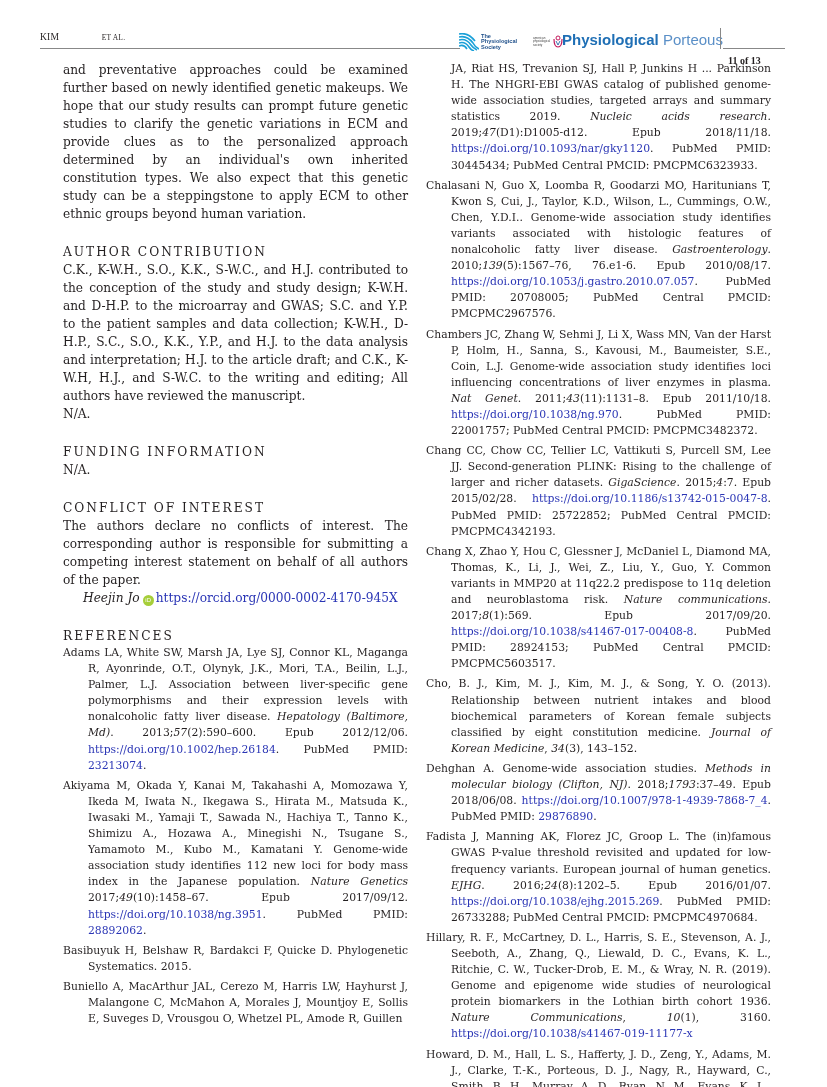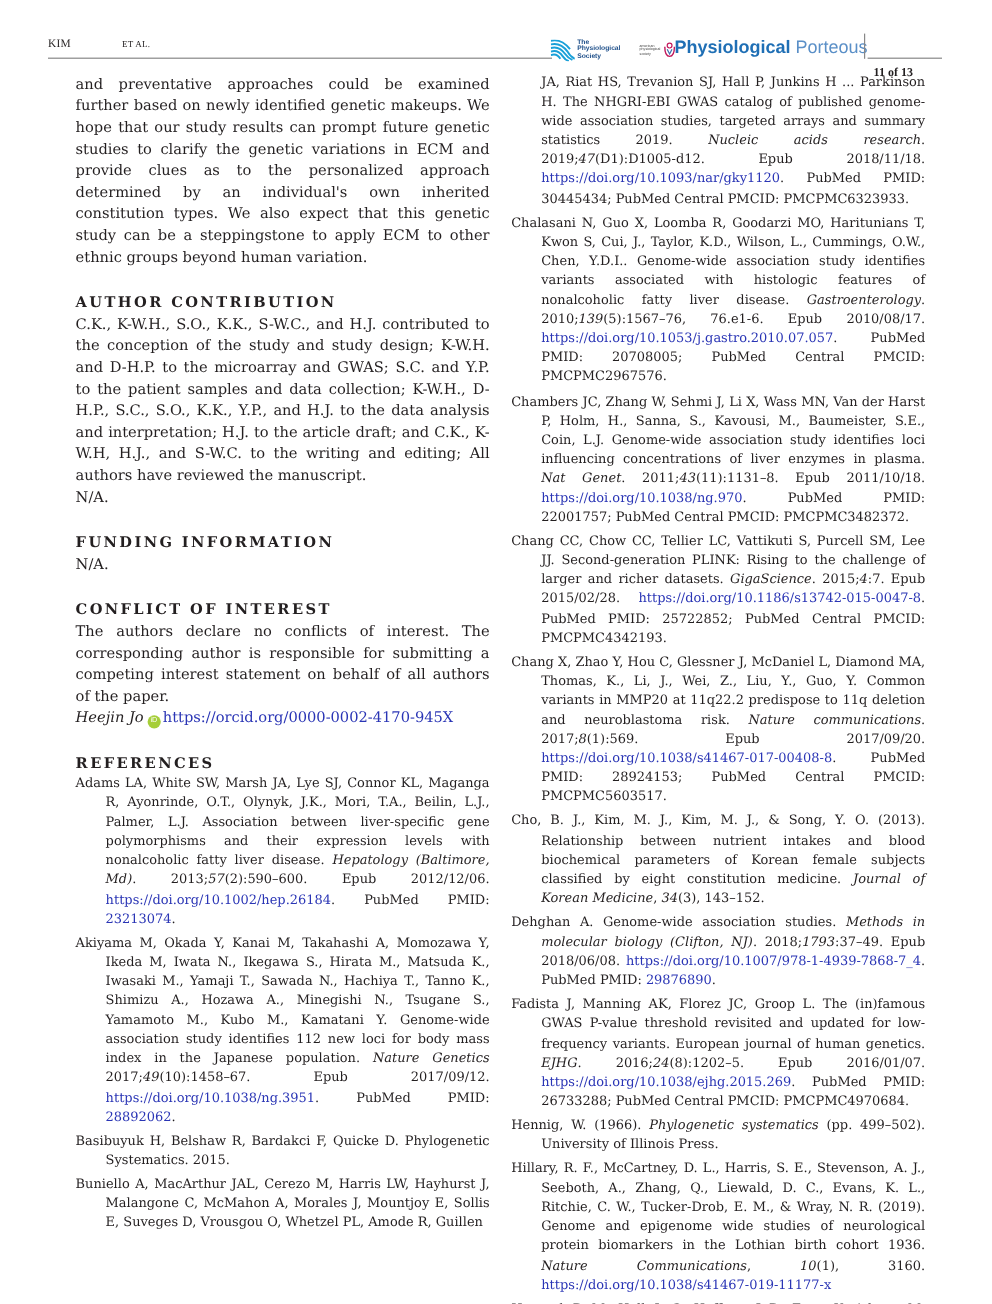--- a/index.html
+++ b/index.html
@@ -53,26 +53,26 @@
 
     .col {
       position: absolute; top: 0; width: 345px;
       font-size: 12.2px; line-height: 18px; text-align: justify;
     }
     .col-left { left: 63px; top: 61px; }
     .col-right { left: 426px; top: 61px; }
 
     .para { margin: 0; hyphens: auto; }
     .section-heading {
-      font-weight: bold; font-size: 12.2px; letter-spacing: 2px;
+      font-weight: normal; font-size: 12.2px; letter-spacing: 2px;
       margin: 20px 0 0 0; line-height: 18px; text-transform: uppercase;
     }
     .section-body { margin: 0; }
     .orcid-line { margin: 0; }
-    .orcid-name { font-style: italic; }
+    .orcid-name { font-style: italic; margin-left: 20px; }
     .orcid-icon {
       display: inline-block; width: 11px; height: 11px; border-radius: 50%;
       background: #a6ce39; color: #fff; font-family: "Liberation Sans", sans-serif;
       font-size: 6px; line-height: 11px; text-align: center; vertical-align: 0px; margin: 0 2px 0 3px;
     }
     a, .link { color: #1a0dab; text-decoration: none; color: #2a35b5; }
 
     .refs { font-size: 10.8px; line-height: 16.1px; }
     .ref {
       padding-left: 25px; text-indent: -25px; margin: 0 0 4px 0; text-align: justify;
@@ -157,17 +157,16 @@
 <div class="col col-right">
   <div class="refs refs-right" id="refs-right">
       <p class="ref"><span>JA, Riat HS, Trevanion SJ, Hall P, Junkins H ... Parkinson H. The NHGRI-EBI GWAS catalog of published genome-wide association studies, targeted arrays and summary statistics 2019. </span><i>Nucleic acids research</i><span>. 2019;</span><i>47</i><span>(D1):D1005-d12. Epub 2018/11/18. </span><span class="link">https://doi.org/10.1093/nar/gky1120</span><span>. PubMed PMID: 30445434; PubMed Central PMCID: PMCPMC6323933.</span></p>
       <p class="ref"><span>Chalasani N, Guo X, Loomba R, Goodarzi MO, Haritunians T, Kwon S, Cui, J., Taylor, K.D., Wilson, L., Cummings, O.W., Chen, Y.D.I.. Genome-wide association study identifies variants associated with histologic features of nonalcoholic fatty liver disease. </span><i>Gastroenterology</i><span>. 2010;</span><i>139</i><span>(5):1567–76, 76.e1-6. Epub 2010/08/17. </span><span class="link">https://doi.org/10.1053/j.gastro.2010.07.057</span><span>. PubMed PMID: 20708005; PubMed Central PMCID: PMCPMC2967576.</span></p>
       <p class="ref"><span>Chambers JC, Zhang W, Sehmi J, Li X, Wass MN, Van der Harst P, Holm, H., Sanna, S., Kavousi, M., Baumeister, S.E., Coin, L.J. Genome-wide association study identifies loci influencing concentrations of liver enzymes in plasma. </span><i>Nat Genet</i><span>. 2011;</span><i>43</i><span>(11):1131–8. Epub 2011/10/18. </span><span class="link">https://doi.org/10.1038/ng.970</span><span>. PubMed PMID: 22001757; PubMed Central PMCID: PMCPMC3482372.</span></p>
       <p class="ref"><span>Chang CC, Chow CC, Tellier LC, Vattikuti S, Purcell SM, Lee JJ. Second-generation PLINK: Rising to the challenge of larger and richer datasets. </span><i>GigaScience</i><span>. 2015;</span><i>4</i><span>:7. Epub 2015/02/28. </span><span class="link">https://doi.org/10.1186/s13742-015-0047-8</span><span>. PubMed PMID: 25722852; PubMed Central PMCID: PMCPMC4342193.</span></p>
       <p class="ref"><span>Chang X, Zhao Y, Hou C, Glessner J, McDaniel L, Diamond MA, Thomas, K., Li, J., Wei, Z., Liu, Y., Guo, Y. Common variants in MMP20 at 11q22.2 predispose to 11q deletion and neuroblastoma risk. </span><i>Nature communications</i><span>. 2017;</span><i>8</i><span>(1):569. Epub 2017/09/20. </span><span class="link">https://doi.org/10.1038/s41467-017-00408-8</span><span>. PubMed PMID: 28924153; PubMed Central PMCID: PMCPMC5603517.</span></p>
       <p class="ref"><span>Cho, B. J., Kim, M. J., Kim, M. J., &amp; Song, Y. O. (2013). Relationship between nutrient intakes and blood biochemical parameters of Korean female subjects classified by eight constitution medicine. </span><i>Journal of Korean Medicine</i><span>, </span><i>34</i><span>(3), 143–152.</span></p>
       <p class="ref"><span>Dehghan A. Genome-wide association studies. </span><i>Methods in molecular biology (Clifton, NJ)</i><span>. 2018;</span><i>1793</i><span>:37–49. Epub 2018/06/08. </span><span class="link">https://doi.org/10.1007/978-1-4939-7868-7_4</span><span>. PubMed PMID: </span><span class="link">29876890</span><span>.</span></p>
       <p class="ref"><span>Fadista J, Manning AK, Florez JC, Groop L. The (in)famous GWAS P-value threshold revisited and updated for low-frequency variants. European journal of human genetics. </span><i>EJHG</i><span>. 2016;</span><i>24</i><span>(8):1202–5. Epub 2016/01/07. </span><span class="link">https://doi.org/10.1038/ejhg.2015.269</span><span>. PubMed PMID: 26733288; PubMed Central PMCID: PMCPMC4970684.</span></p>
-      <p class="ref"><span>Hennig, W. (1966). </span><i>Phylogenetic systematics</i><span> (pp. 499–502). University of Illinois Press.</span></p>
       <p class="ref"><span>Hillary, R. F., McCartney, D. L., Harris, S. E., Stevenson, A. J., Seeboth, A., Zhang, Q., Liewald, D. C., Evans, K. L., Ritchie, C. W., Tucker-Drob, E. M., &amp; Wray, N. R. (2019). Genome and epigenome wide studies of neurological protein biomarkers in the Lothian birth cohort 1936. </span><i>Nature Communications</i><span>, </span><i>10</i><span>(1), 3160. </span><span class="link">https://doi.org/10.1038/s41467-019-11177-x</span></p>
       <p class="ref"><span>Howard, D. M., Hall, L. S., Hafferty, J. D., Zeng, Y., Adams, M. J., Clarke, T.-K., Porteous, D. J., Nagy, R., Hayward, C., Smith, B. H., Murray, A. D., Ryan, N. M., Evans, K. L., Haley, C. S., Deary, I. J., Thomson, P. A., &amp; McIntosh, A. M. (2017).</span></p>
     </div>
 </div>
 
 </body></html>

